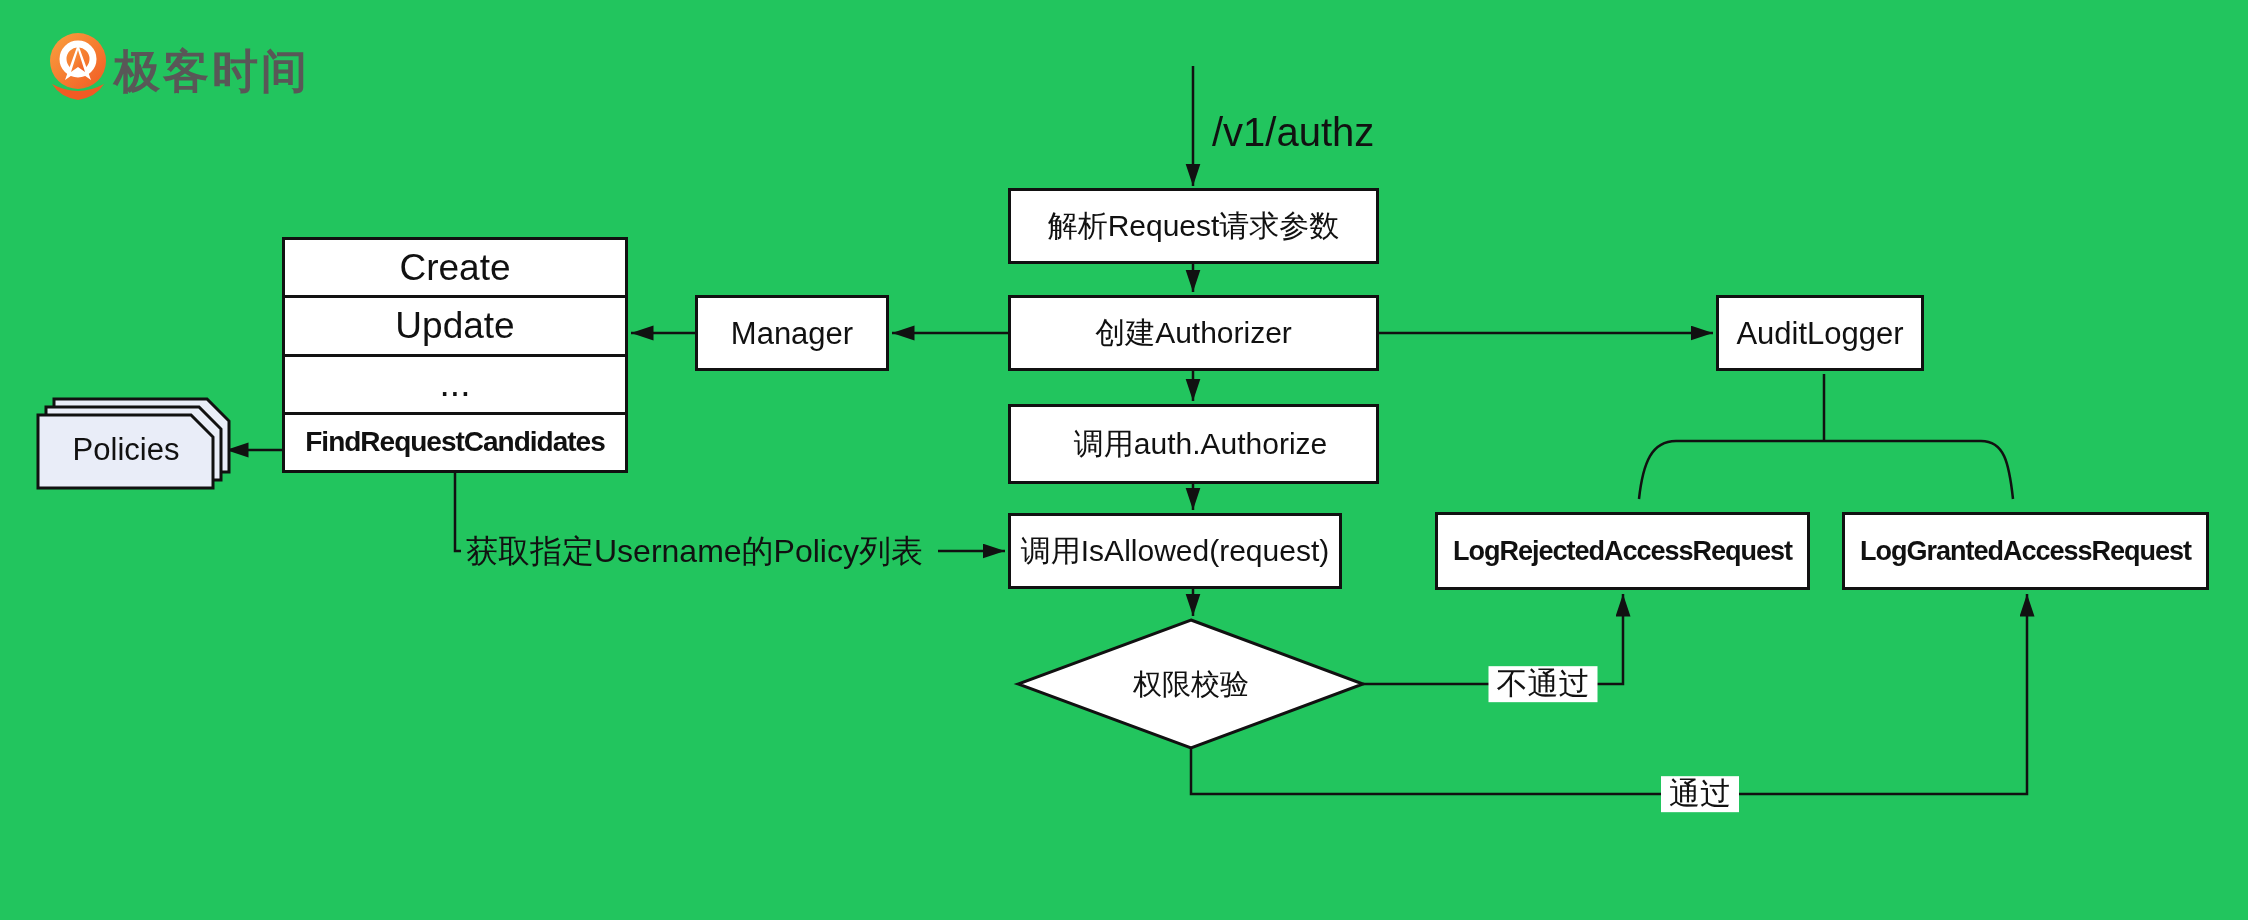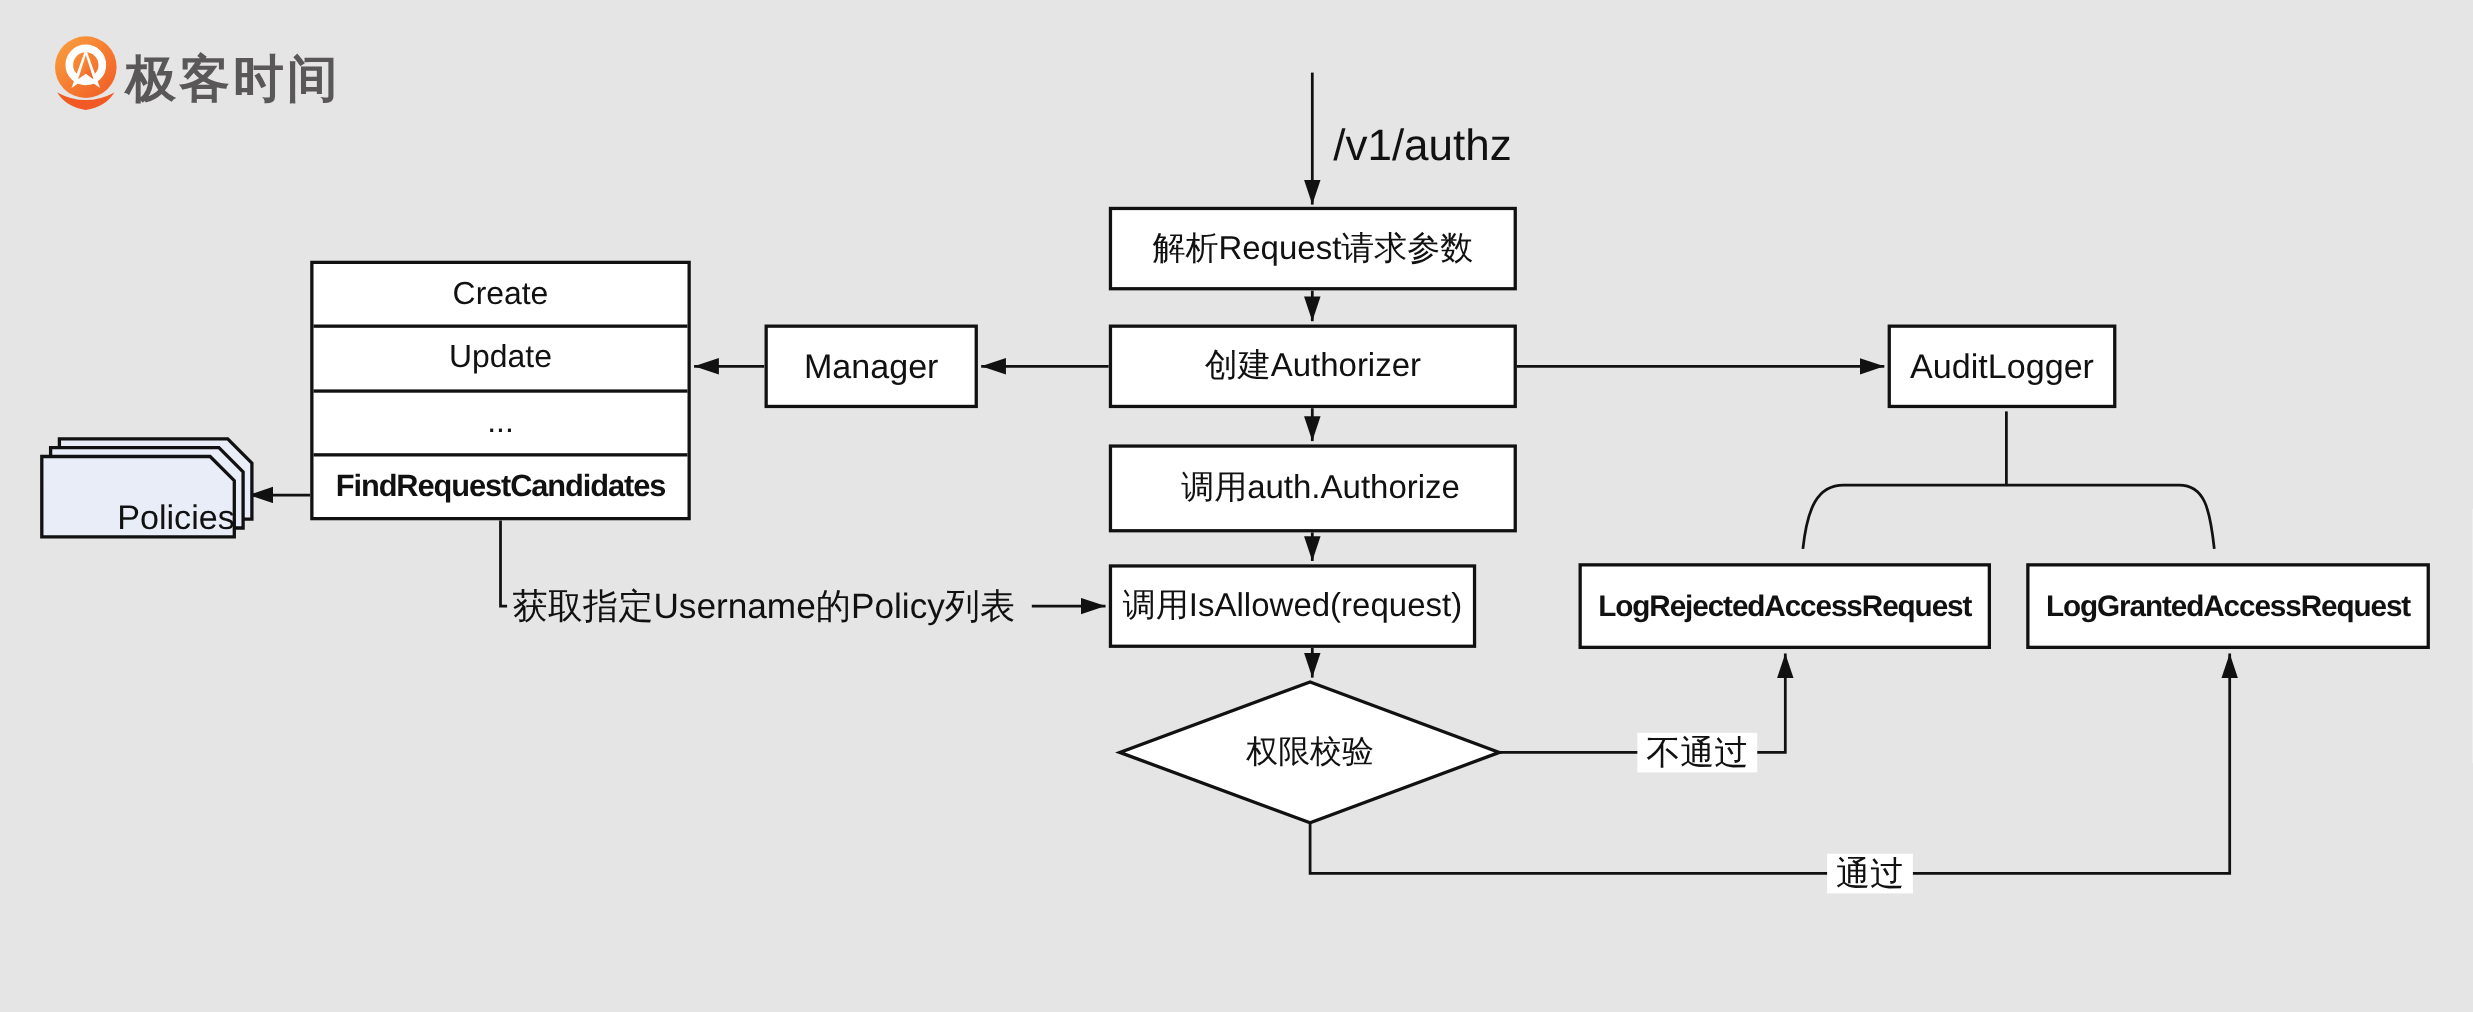--- a/index.html
+++ b/index.html
@@ -1,48 +1,48 @@
 <!DOCTYPE html>
 <html><head>
 <meta charset="utf-8">
 <style>
   html,body{margin:0;padding:0;background:#ffffff;}
   #canvas{
-    position:relative;width:2248px;height:920px;background:#e5e5e5;overflow:hidden;
+    position:relative;width:2248px;height:920px;background:#22c55e;overflow:hidden;
     font-family:"Liberation Sans","DejaVu Sans",sans-serif;color:#111111;
   }
   #wires{position:absolute;left:0;top:0;width:2248px;height:920px;}
   .node{
     position:absolute;box-sizing:border-box;border:3px solid #111111;background:#ffffff;
     display:flex;align-items:center;justify-content:center;
     font-size:30px;line-height:1;white-space:nowrap;
   }
   .stack{position:absolute;box-sizing:border-box;border:3px solid #111111;background:#fff;
     display:flex;flex-direction:column;}
   .stack .row{flex:1;display:flex;align-items:center;justify-content:center;
-    font-size:29px;border-top:3px solid #111111;white-space:nowrap;}
+    font-size:37px;border-top:3px solid #111111;white-space:nowrap;}
   .stack .row:first-child{border-top:none;}
   .bold{font-weight:bold;letter-spacing:-1px;}
   .logbox{font-weight:bold;font-size:27px;letter-spacing:-1px;}
   .edge-label{
     position:absolute;transform:translate(-50%,-50%);background:#ffffff;
     padding:0 8px;font-size:31px;line-height:1.15;white-space:nowrap;
   }
   .diamond-label{
     position:absolute;transform:translate(-50%,-50%);
     font-size:29px;line-height:1;white-space:nowrap;background:transparent;
   }
   .free-label{position:absolute;white-space:nowrap;line-height:1;}
   #brand-text{
     position:absolute;left:114px;top:41px;font-size:46px;font-weight:bold;
     color:#595757;letter-spacing:3px;
   }
   #policies-label{
-    position:absolute;left:38px;top:423px;width:176px;height:96px;
-    display:flex;align-items:center;justify-content:center;font-size:31px;padding-left:34px;
+    position:absolute;left:38px;top:402px;width:176px;height:96px;
+    display:flex;align-items:center;justify-content:center;font-size:31px;
   }
 </style>
 </head>
 <body>
 
 <div id="canvas">
 
   <svg id="wires" viewBox="0 0 2248 920">
     <defs>
       <marker id="arr" markerWidth="11" markerHeight="8" refX="9" refY="3" orient="auto" markerUnits="strokeWidth">

